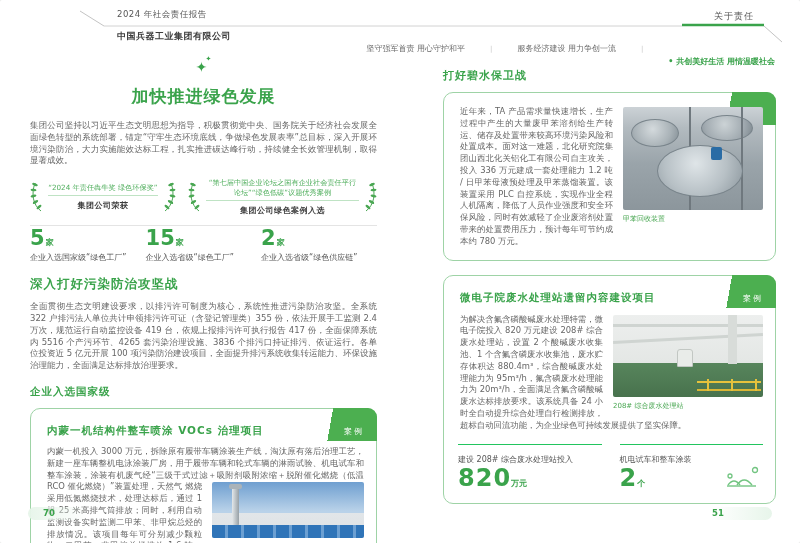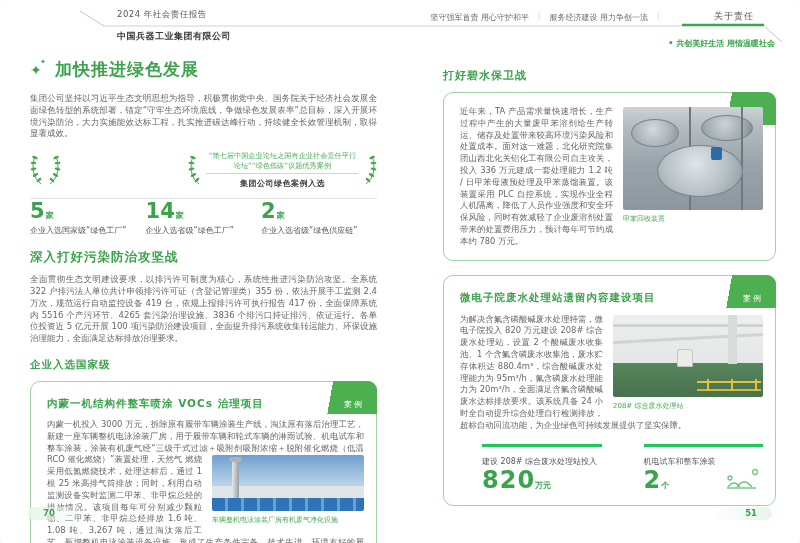--- a/index.html
+++ b/index.html
@@ -4,31 +4,31 @@
 <style>
   html,body{margin:0;padding:0;background:#eef0ee;}
   *{box-sizing:border-box;}
   #canvas{position:relative;width:800px;height:543px;background:#fff;border-radius:2px;
     box-shadow:0 0 0 1px #e7e9e7;overflow:hidden;font-family:"DejaVu Sans",sans-serif;}
   
   .hdr-line{position:absolute;left:0;top:0;width:800px;height:46px;pointer-events:none;}
   .report-title{position:absolute;left:117px;top:9px;font-size:8.5px;color:#555;letter-spacing:.5px;}
   .company{position:absolute;left:117px;top:30px;font-size:9px;color:#3c3c3c;font-weight:bold;letter-spacing:.5px;}
   .about-label{position:absolute;right:46px;top:10px;font-size:9px;color:#555;letter-spacing:1px;}
-  .hdr-nav{position:absolute;left:430px;top:12px;width:345px;display:flex;justify-content:flex-end;
-    align-items:flex-start;gap:9px;font-size:8px;color:#6a6a6a;white-space:nowrap;}
+  .hdr-nav{position:absolute;left:430px;top:30px;width:345px;display:flex;justify-content:flex-end;
+    align-items:center;gap:25px;font-size:8px;color:#6a6a6a;white-space:nowrap;}
   .hdr-nav .sep{color:#c9c9c9;font-size:7px;}
   .hdr-nav .nav-item.active{color:#3aa34b;font-weight:bold;margin-top:26px;}
   .hdr-nav .nav-item.active::before{content:"• ";color:#3aa34b;}
   
   .gtitle{color:#3aa34b;font-weight:bold;letter-spacing:1px;}
   .body-text{font-size:8.5px;line-height:11.8px;color:#666;text-align:justify;}
   
   .left-page{position:absolute;left:30px;top:58px;width:347px;}
-  .page-title-row{display:flex;align-items:center;gap:9px;}
+  .page-title-row{display:flex;align-items:center;gap:9px;flex-direction:column;}
   .sparkle{position:relative;width:16px;height:18px;color:#3aa34b;}
   .sparkle::before{content:"✦";position:absolute;left:0;top:0;font-size:14px;line-height:18px;}
   .sparkle::after{content:"✦";position:absolute;left:10px;top:-3px;font-size:7px;}
   .page-title{font-size:17px;}
   .intro{margin-top:12px;}
   .awards{margin-top:11px;display:flex;gap:12px;align-items:stretch;}
   .award{display:flex;align-items:center;gap:5px;}
   .award .mid{flex:1;display:flex;flex-direction:column;justify-content:center;}
   .award-quote{font-size:7.2px;line-height:9.5px;color:#4fae5c;text-align:center;
     padding-bottom:3px;border-bottom:1px solid #bfe3c4;}
@@ -82,30 +82,30 @@
   .ph-station .tank{position:absolute;left:64px;top:34px;width:16px;height:18px;background:#e9ece9;
     border:1px solid #c2c7c3;border-radius:3px 3px 1px 1px;}
   .ph-station .rail{position:absolute;right:2px;bottom:14px;width:64px;height:2px;background:#e6c23c;}
   .ph-station .rail2{position:absolute;right:2px;bottom:6px;width:64px;height:2px;background:#d9b534;}
   .ph-station .rv{position:absolute;bottom:6px;width:2px;height:12px;background:#e6c23c;}
   
   .right-page{position:absolute;left:443px;top:58px;width:333px;}
   .right-sec-title{font-size:11px;margin-top:10px;}
   .case-card .title-r{margin-bottom:9px;}
   .stats2{display:flex;gap:18px;margin-top:12px;}
-  .stat2{flex:1;border-top:3px solid #22c55e;padding-top:9px;position:relative;margin-left:24px;}
+  .stat2{flex:1;border-top:1px solid #22c55e;padding-top:9px;position:relative;}
   .stat2 .lbl{font-size:8px;color:#555;}
   .stat2 .val{font-size:24px;font-weight:bold;color:#3aa34b;line-height:26px;letter-spacing:1px;}
   .stat2 .unit{font-size:8px;font-weight:bold;color:#3aa34b;}
   .land-icon{position:absolute;right:4px;bottom:2px;}
   
   .pill{position:absolute;bottom:23px;height:13px;line-height:13px;font-size:8.5px;font-weight:bold;color:#3aa34b;}
   .pill-left{left:28px;width:60px;border-radius:7px;padding-left:15px;
     background:linear-gradient(90deg,#e7f5ea,rgba(255,255,255,0));}
-  .pill-right{right:28px;width:60px;border-radius:7px;padding-right:15px;text-align:right;
+  .pill-right{right:28px;width:60px;border-radius:7px;padding-right:15px;text-align:left;
     background:linear-gradient(270deg,#e7f5ea,rgba(255,255,255,0));}
 </style>
 </head>
 <body>
 
 <div id="canvas">
 
   <svg class="hdr-line" width="800" height="46">
     <line x1="80" y1="11" x2="104" y2="26" stroke="#c4c4c4" stroke-width="1"></line>
     <line x1="104" y1="26" x2="682" y2="26" stroke="#d2d2d2" stroke-width="1"></line>
@@ -138,20 +138,24 @@
         <svg class="laurel" width="13" height="32" viewBox="0 0 13 32">
           <path d="M11 30 C3 24 1 13 5 2" stroke="#4aa753" stroke-width="1" fill="none"></path>
           <g fill="#4aa753">
             <ellipse cx="9" cy="26" rx="3" ry="1.3" transform="rotate(-40 9 26)"></ellipse>
             <ellipse cx="5.5" cy="21" rx="3" ry="1.3" transform="rotate(-28 5.5 21)"></ellipse>
             <ellipse cx="3.5" cy="15" rx="3" ry="1.3" transform="rotate(-12 3.5 15)"></ellipse>
             <ellipse cx="3.5" cy="9" rx="3" ry="1.3" transform="rotate(6 3.5 9)"></ellipse>
             <ellipse cx="5" cy="3.5" rx="3" ry="1.3" transform="rotate(22 5 3.5)"></ellipse>
           </g>
         </svg>
+        <div class="mid">
+          <div class="award-quote">“2024 年责任犇牛奖 绿色环保奖”</div>
+          <div class="award-caption">集团公司荣获</div>
+        </div>
         <svg class="laurel mirror" width="13" height="32" viewBox="0 0 13 32">
           <path d="M11 30 C3 24 1 13 5 2" stroke="#4aa753" stroke-width="1" fill="none"></path>
           <g fill="#4aa753">
             <ellipse cx="9" cy="26" rx="3" ry="1.3" transform="rotate(-40 9 26)"></ellipse>
             <ellipse cx="5.5" cy="21" rx="3" ry="1.3" transform="rotate(-28 5.5 21)"></ellipse>
             <ellipse cx="3.5" cy="15" rx="3" ry="1.3" transform="rotate(-12 3.5 15)"></ellipse>
             <ellipse cx="3.5" cy="9" rx="3" ry="1.3" transform="rotate(6 3.5 9)"></ellipse>
             <ellipse cx="5" cy="3.5" rx="3" ry="1.3" transform="rotate(22 5 3.5)"></ellipse>
           </g>
         </svg>
@@ -185,21 +189,21 @@
     </div>
 
     <div class="rule"></div>
 
     <div class="stats-row">
       <div class="stat">
         <div><span class="val">5</span><span class="unit">家</span></div>
         <div class="lbl">企业入选国家级“绿色工厂”</div>
       </div>
       <div class="stat">
-        <div><span class="val">14</span><span class="unit">家</span></div>
+        <div><span class="val">15</span><span class="unit">家</span></div>
         <div class="lbl">企业入选省级“绿色工厂”</div>
       </div>
       <div class="stat">
         <div><span class="val">2</span><span class="unit">家</span></div>
         <div class="lbl">企业入选省级“绿色供应链”</div>
       </div>
     </div>
 
     <div class="gtitle sec-title">深入打好污染防治攻坚战</div>
     <p class="body-text sec-body">全面贯彻生态文明建设要求，以排污许可制度为核心，系统性推进污染防治攻坚。全系统 322 户排污法人单位共计申领排污许可证（含登记管理类）355 份，依法开展手工监测 2.4 万次，规范运行自动监控设备 419 台，依规上报排污许可执行报告 417 份，全面保障系统内 5516 个产污环节、4265 套污染治理设施、3836 个排污口持证排污、依证运行。各单位投资近 5 亿元开展 100 项污染防治建设项目，全面提升排污系统收集转运能力、环保设施治理能力，全面满足达标排放治理要求。</p>

